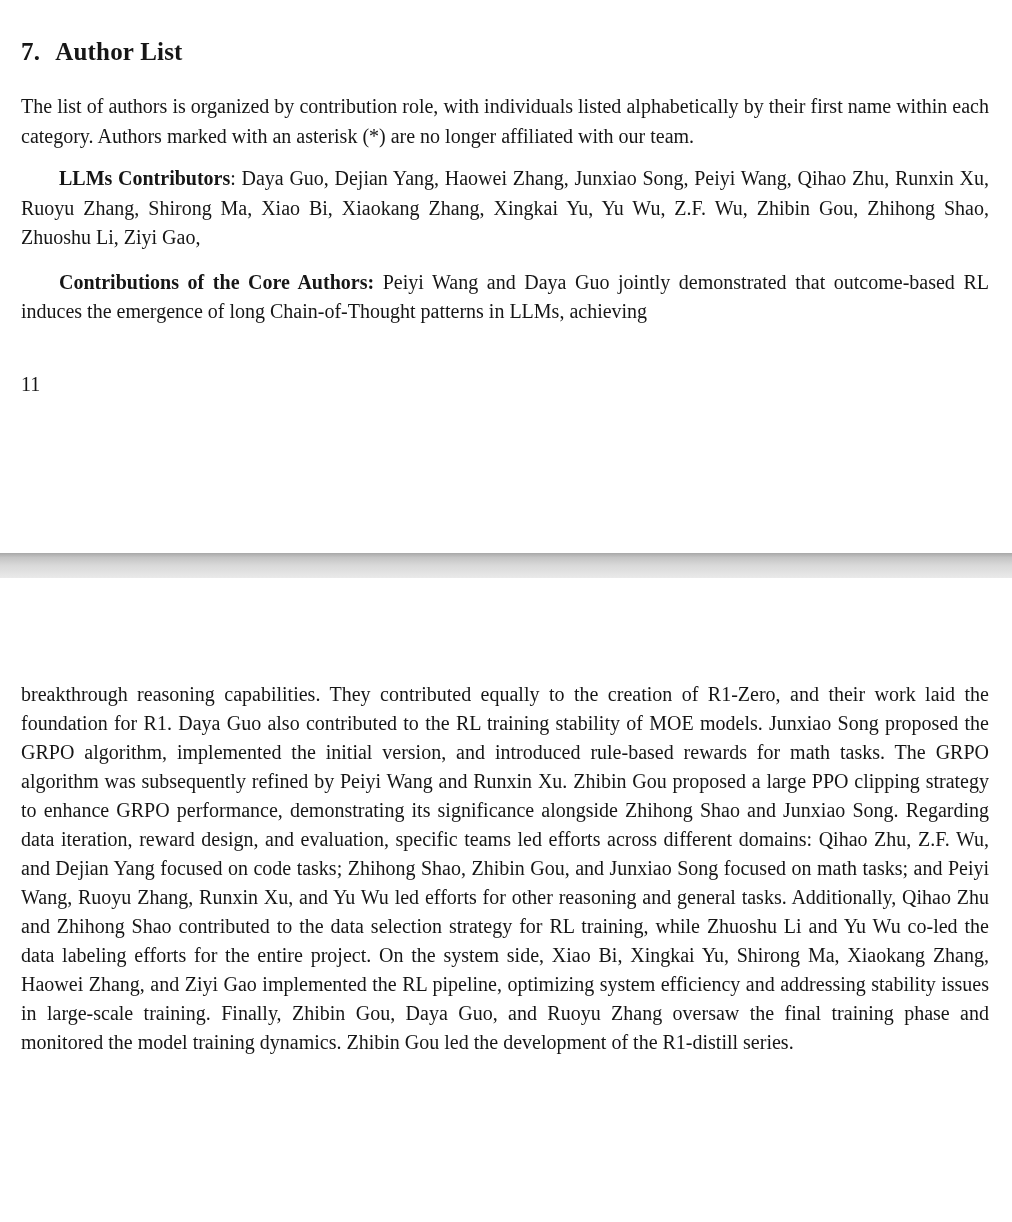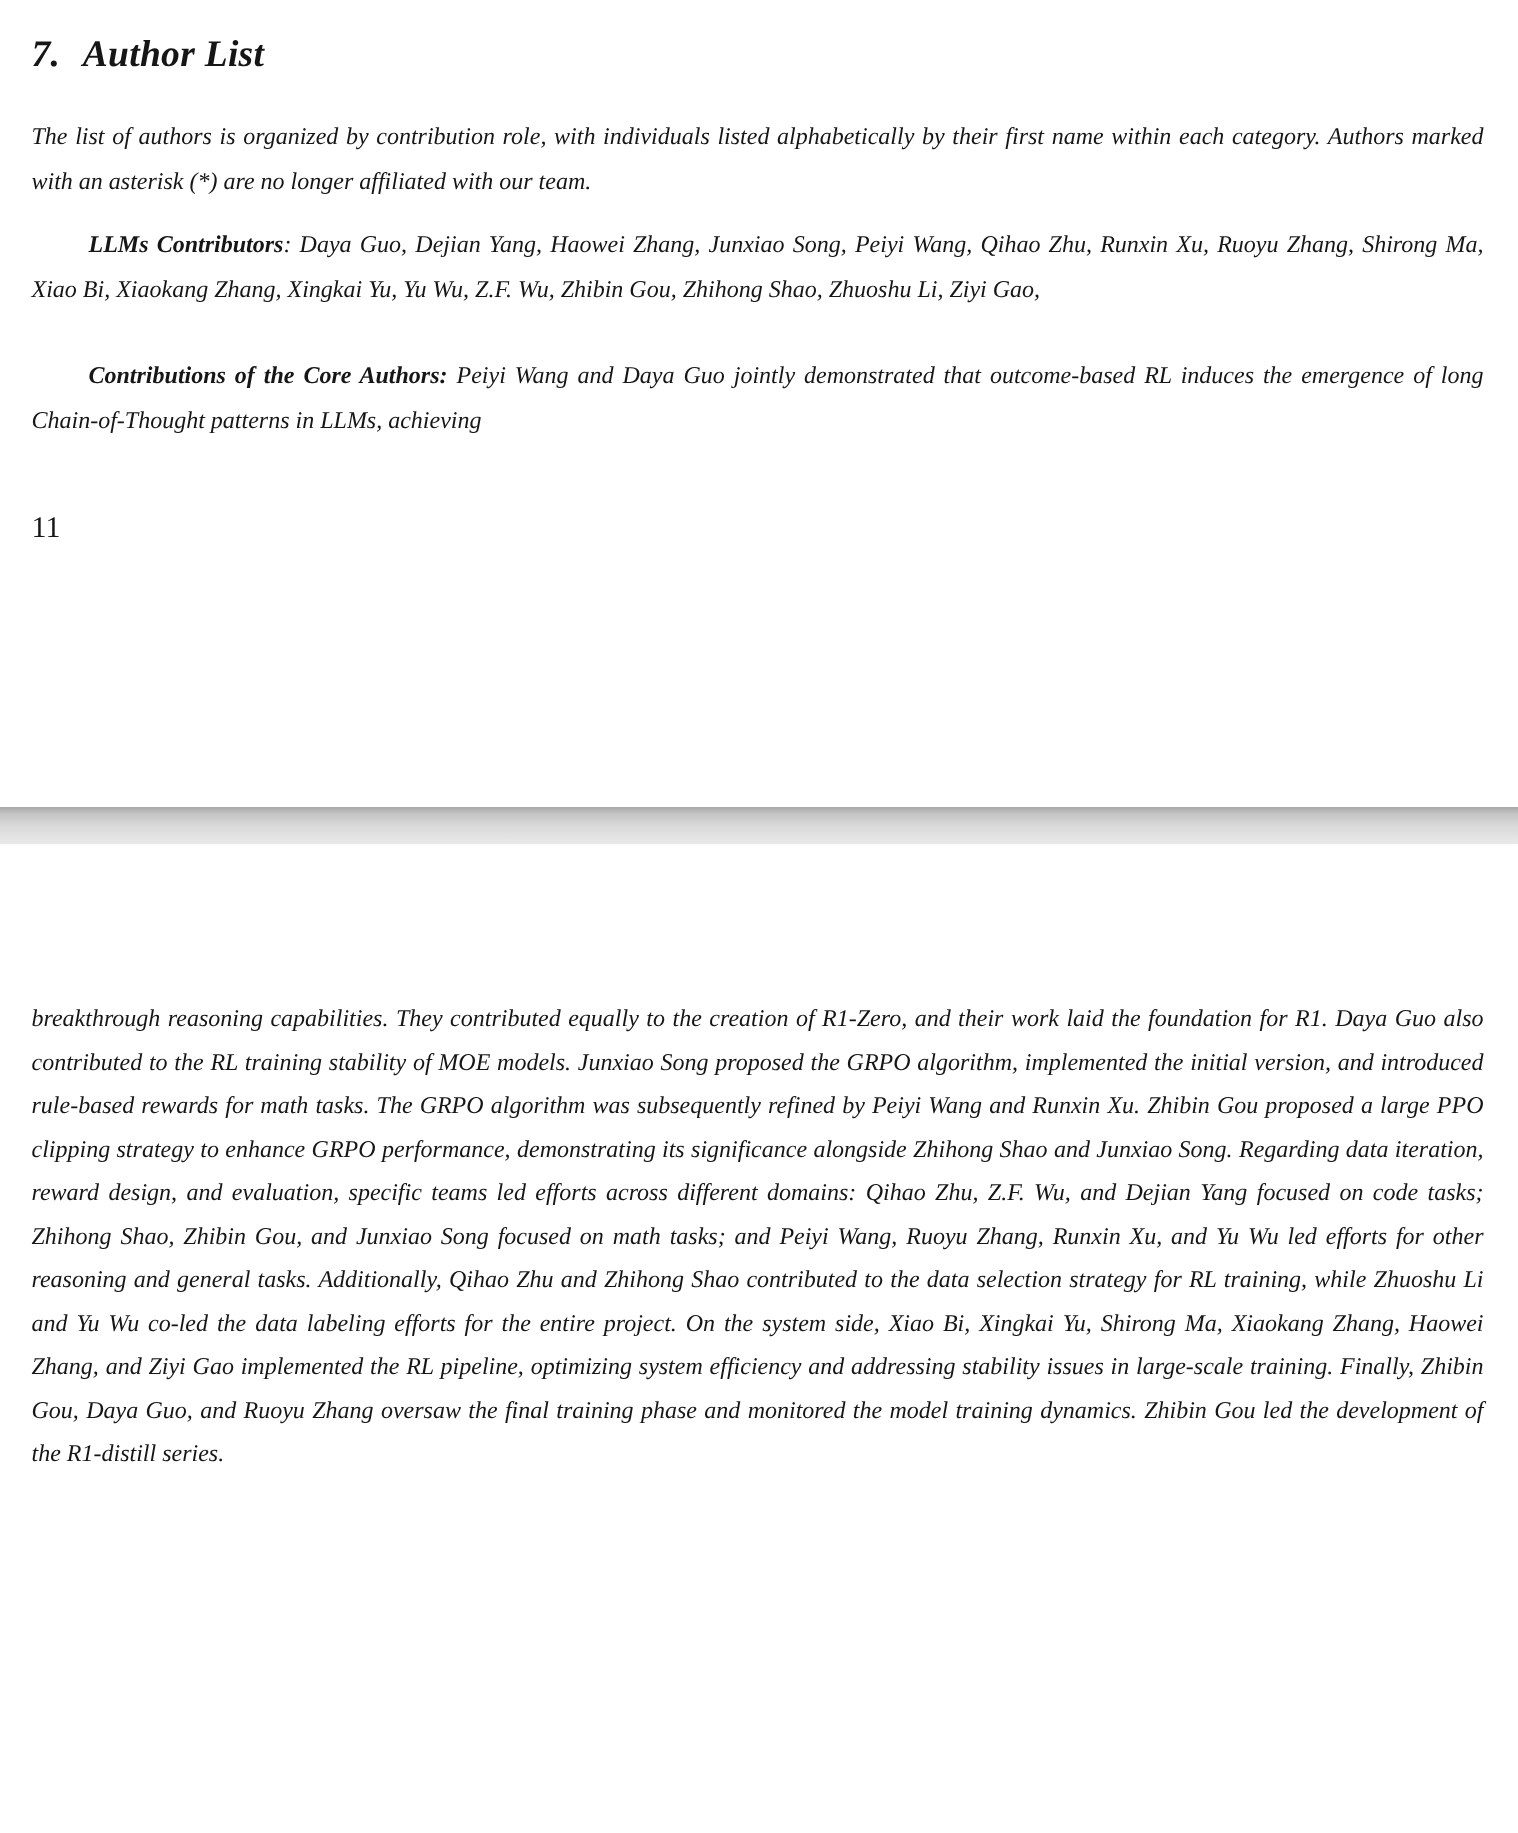--- a/index.html
+++ b/index.html
@@ -12,47 +12,45 @@
     background: #ffffff;
     overflow: hidden;
     font-family: "Liberation Serif", "DejaVu Serif", serif;
     color: #161616;
   }
   .page {
     padding: 0 23px 0 21px;
     background: #ffffff;
   }
   .section-heading {
-    margin: 23px 0 0 0;
+    margin: 38px 0 0 0;
     font-size: 25px;
     font-weight: bold;
     letter-spacing: 0.2px;
-    font-style: italic;
   }
   .section-heading .heading-number {
     margin-right: 15px;
   }
   .para {
     margin: 0;
-    font-size: 16px;
+    font-size: 20px;
     line-height: 29.5px;
     text-align: justify;
-    font-style: italic;
   }
   .para-intro {
     margin-top: 26px;
   }
   .para-indent {
     text-indent: 38px;
   }
   .para-core {
     margin-top: 13px;
   }
   .para-contrib {
-    margin-top: 28px;
+    margin-top: 15px;
   }
   .bold-label {
     font-weight: bold;
   }
   .page-number {
     margin-top: 43px;
     font-size: 20px;
     line-height: 29.5px;
   }
   .page-11 {

